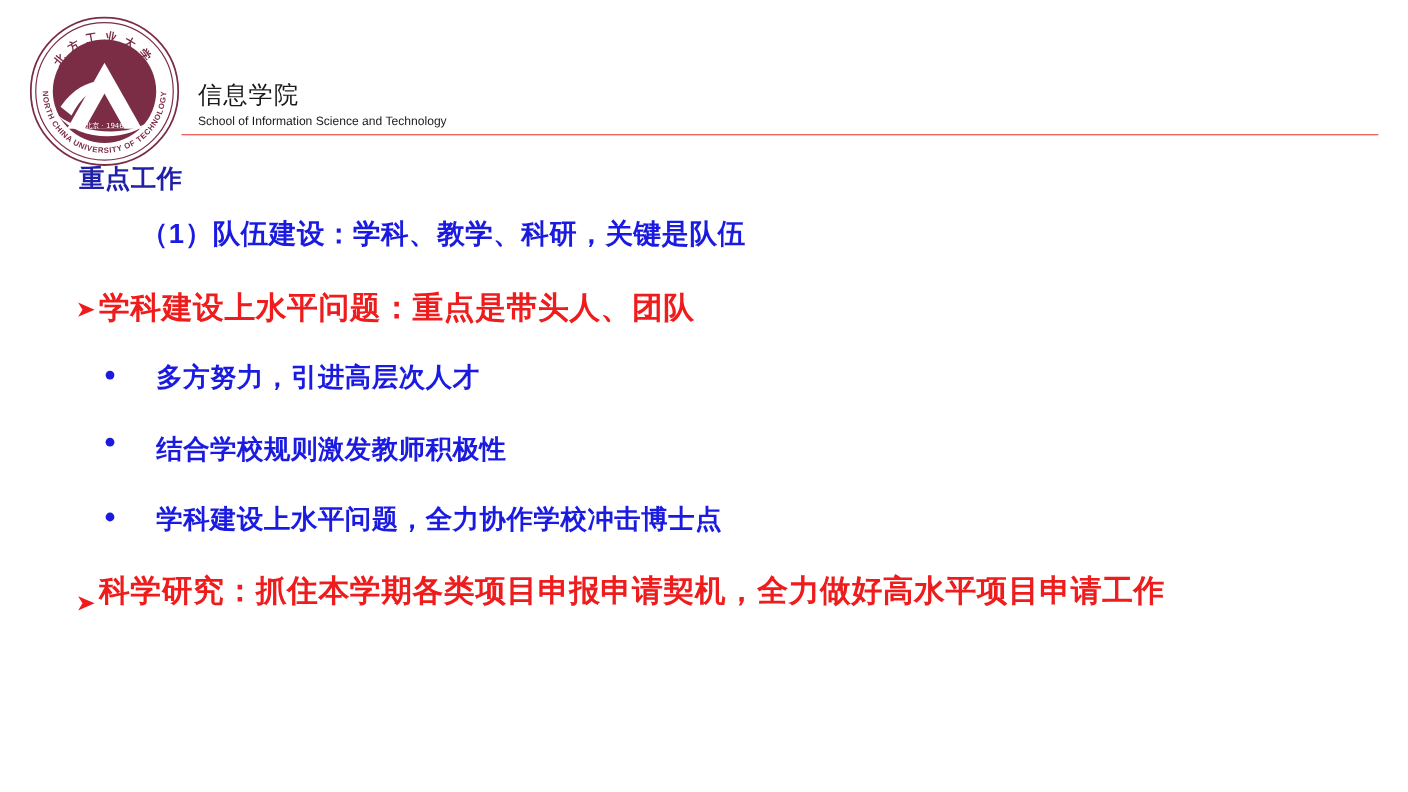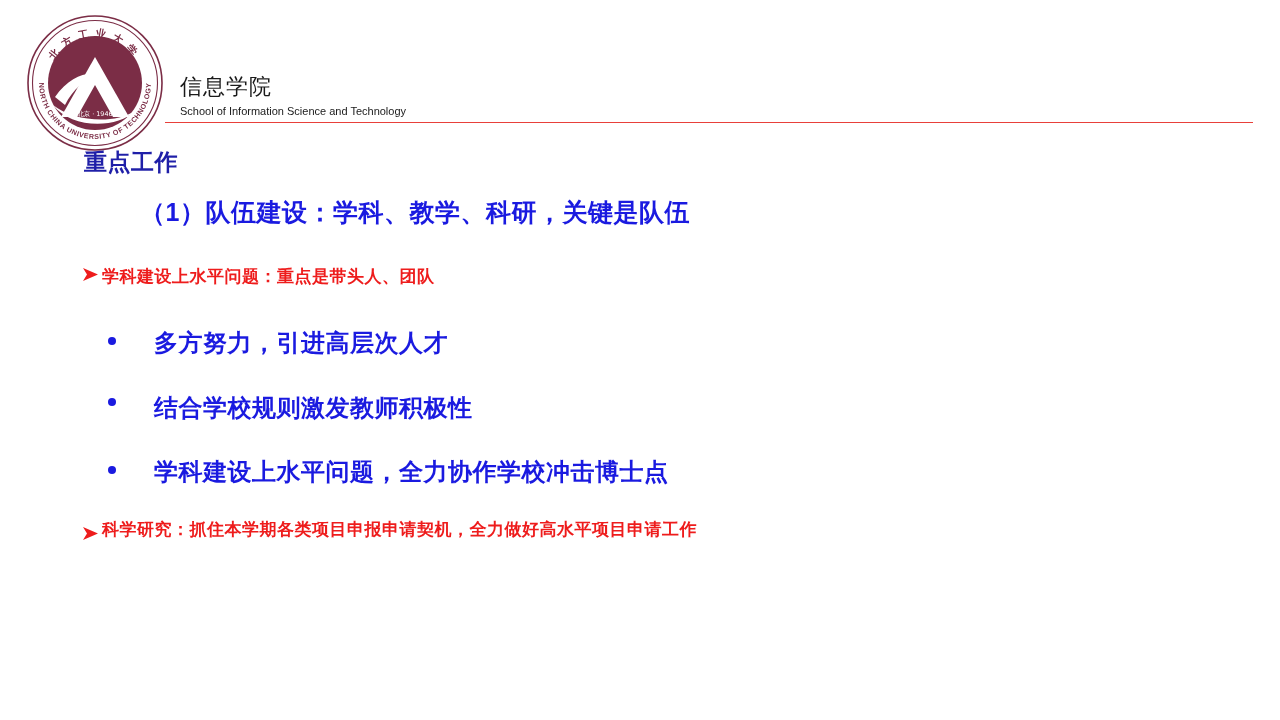--- a/index.html
+++ b/index.html
@@ -61,21 +61,21 @@
     left: 165px;
     top: 122px;
     width: 1088px;
     height: 0;
     border-top: 1.6px solid #e8403a;
   }
 
   
   #slide-body {
     position: absolute;
-    left: 12px;
+    left: 0;
     top: 135px;
     width: 1068px;
     height: 585px;
   }
 
   .line {
     position: absolute;
     white-space: nowrap;
     font-weight: bold;
   }
@@ -91,21 +91,21 @@
   #item-1 {
     left: 82px;
     top: 61px;
     font-size: 25px;
     color: #1a1ae0;
     letter-spacing: 0.5px;
     margin-left: 46px;
   }
 
   .arrow-line {
-    font-size: 17px;
+    font-size: 28px;
     color: #ee1c1c;
     letter-spacing: 0.5px;
     display: flex;
     align-items: baseline;
   }
   #arrow-item-1 { left: 70px; top: 126px; }
   #arrow-item-2 { left: 70px; top: 383px; align-items: flex-end; }
 
   .arrow-marker {
     display: inline-block;

